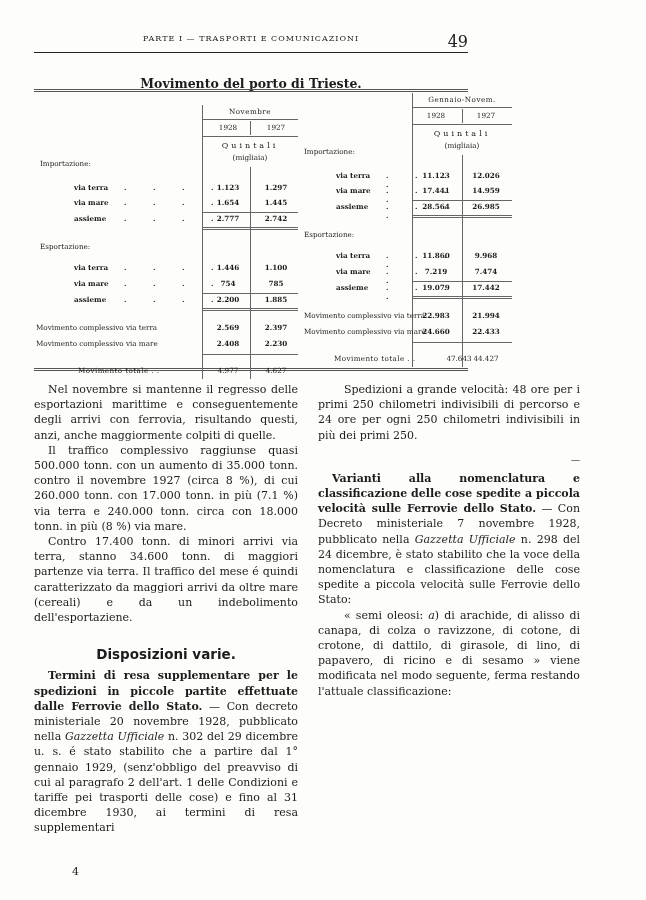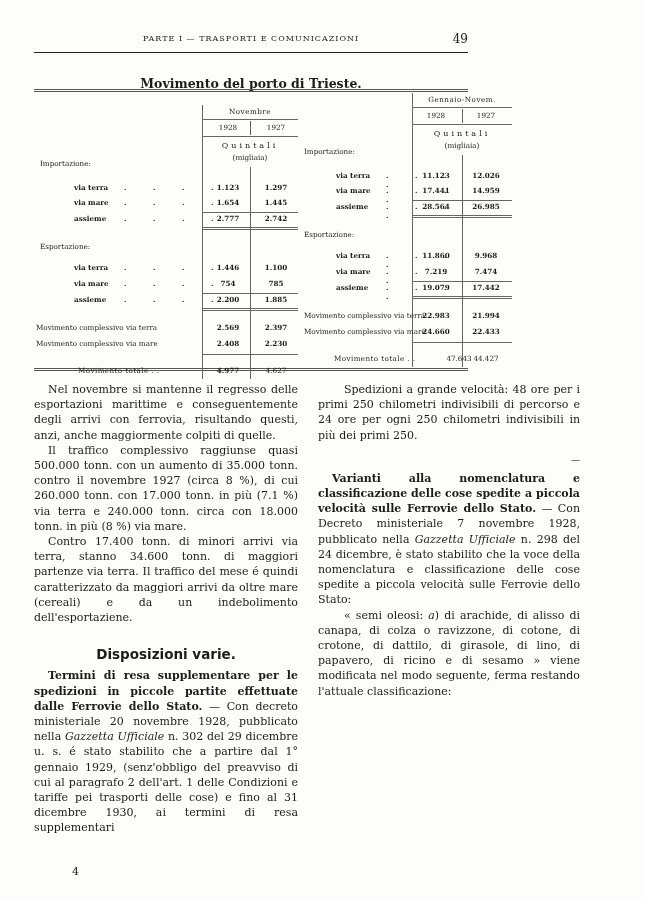--- a/index.html
+++ b/index.html
@@ -2,21 +2,21 @@
 <html><head>
 <meta charset="utf-8">
 <style>
   html, body { margin: 0; padding: 0; }
   body {
     width: 646px; height: 900px; background: #fdfdfb; color: #1c1c1c;
     font-family: "DejaVu Serif", serif; position: relative; overflow: hidden;
   }
   .header { position: absolute; left: 34px; top: 32px; width: 434px; height: 20px; }
   .header .running { position: absolute; left: 0; width: 434px; top: 2px; text-align: center; font-size: 8px; letter-spacing: 1px; }
-  .header .pageno { position: absolute; right: 0; top: 0px; font-size: 12px; }
+  .header .pageno { position: absolute; right: 0; top: 0px; font-size: 16px; }
   .header-rule { position: absolute; left: 34px; top: 52px; width: 434px; border-top: 1.5px solid #222; }
 
   .table-title { position: absolute; left: 34px; top: 76px; width: 434px; text-align: center; font-weight: bold; font-size: 12.5px; }
 
   .tbl { position: absolute; left: 34px; top: 89px; width: 434px; height: 282px; font-size: 7.2px; }
   .tbl .dbl-top { position: absolute; left: 0; right: 0; top: 0; border-top: 1px solid #555; }
   .tbl .dbl-top2 { position: absolute; left: 0; right: 0; top: 2px; border-top: 1px solid #555; }
   .tbl .dbl-bot { position: absolute; left: 0; right: 0; bottom: 0; border-top: 1px solid #555; }
   .tbl .dbl-bot2 { position: absolute; left: 0; right: 0; bottom: 2px; border-top: 1px solid #555; }
   .half { position: absolute; top: 0; bottom: 0; }
@@ -102,21 +102,21 @@
       <div class="dots" style="left: 90px; top: 194px;">. . . .</div>
       <div class="num" style="left: 172px; top: 194px;">2.200</div>
       <div class="num" style="left: 220px; top: 194px;">1.885</div>
       <div class="lbl" style="left: 2px; top: 222px;">Movimento complessivo via terra</div>
       <div class="num" style="left: 172px; top: 222px;">2.569</div>
       <div class="num" style="left: 220px; top: 222px;">2.397</div>
       <div class="lbl" style="left: 2px; top: 238px;">Movimento complessivo via mare</div>
       <div class="num" style="left: 172px; top: 238px;">2.408</div>
       <div class="num" style="left: 220px; top: 238px;">2.230</div>
       <div class="lbl" style="left: 44px; top: 265px; letter-spacing: 0.4px;">Movimento totale .   .</div>
-      <div class="num" style="left: 172px; top: 265px; font-weight: bold;">4.977</div>
+      <div class="num" style="left: 172px; top: 265px; font-weight: normal;">4.977</div>
       <div class="num" style="left: 220px; top: 265px; font-weight: normal;">4.627</div>
     </div>
   <div id="half-1" class="half right">
       <div class="vline" style="left: 110px; top: 4px; height: 274px;"></div>
       <div class="vline" style="left: 160px; top: 20px; height: 14px;"></div>
       <div class="vline" style="left: 160px; top: 66px; height: 212px;"></div>
       <div class="hline" style="left: 110px; width: 100px; top: 18px;"></div>
       <div class="hline" style="left: 110px; width: 100px; top: 35px;"></div>
       <div class="hline" style="left: 110px; width: 100px; top: 111px;"></div>
       <div class="hline" style="left: 110px; width: 100px; top: 126px;"></div>

